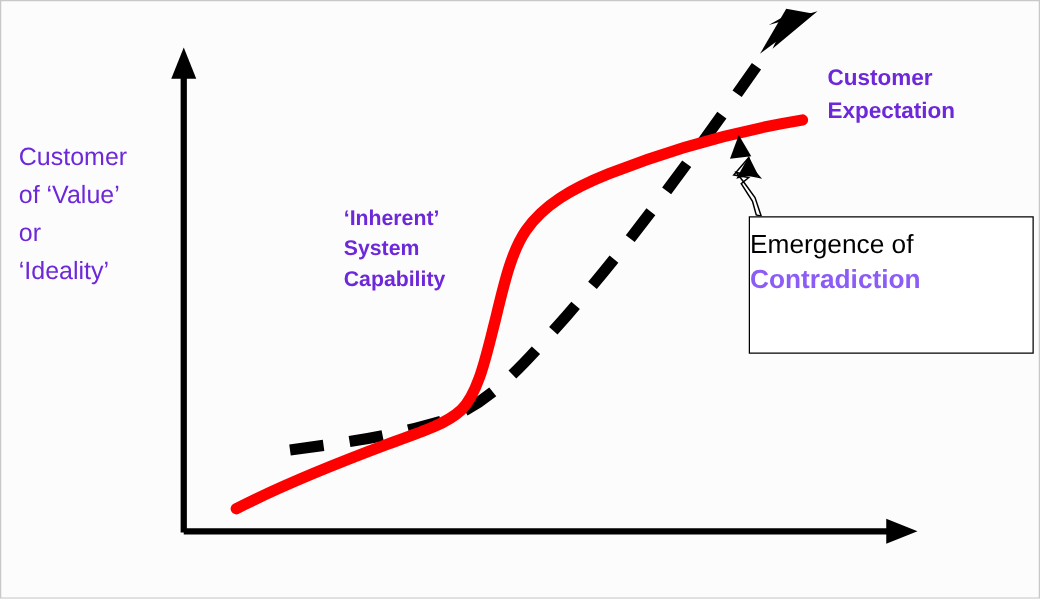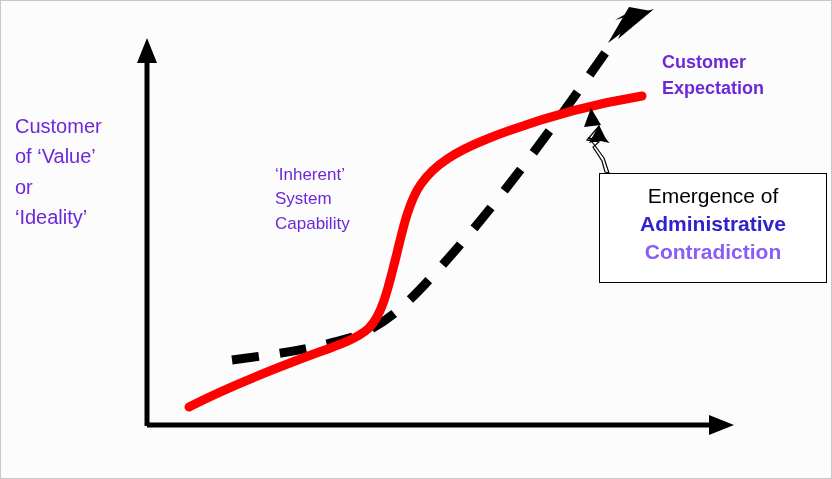--- a/index.html
+++ b/index.html
@@ -48,33 +48,32 @@
     left: 661px;
     top: 5px;
     font-size: 18px;
     font-weight: bold;
     line-height: 1.42;
   }
   #inherent-capability-label {
     left: 274px;
     top: 118px;
     font-size: 17px;
-    font-weight: normal;
+    font-weight: bold;
     line-height: 1.44;
   }
   #callout-box {
     position: absolute;
     left: 598px;
     top: 172px;
     width: 228px;
     height: 110px;
     background: #ffffff;
     border: 1.6px solid #000000;
     box-sizing: border-box;
-    text-align: center;
     padding-top: 8px;
   }
   #callout-line-1 {
     font-size: 21px;
     font-weight: normal;
     color: #000000;
     line-height: 1.34;
   }
   .callout-emph {
     font-size: 21px;
@@ -142,19 +141,18 @@
 
   <div class="lbl" id="customer-expectation-label">Customer
 Expectation</div>
 
   <div class="lbl" id="inherent-capability-label">‘Inherent’
 System
 Capability</div>
 
   <div id="callout-box" style="background: rgb(255, 255, 255); border-color: rgb(0, 0, 0);">
     <div id="callout-line-1" style="color: rgb(0, 0, 0);">Emergence of</div>
-    <div class="callout-emph" style="color: rgb(51, 34, 204);">Administrative</div>
     <div class="callout-emph" style="color: #8b5cf6;">Contradiction</div>
   </div>
 
 </div>
 
 <div style="position:absolute;left:-9999px"></div>
 
 </body></html>

